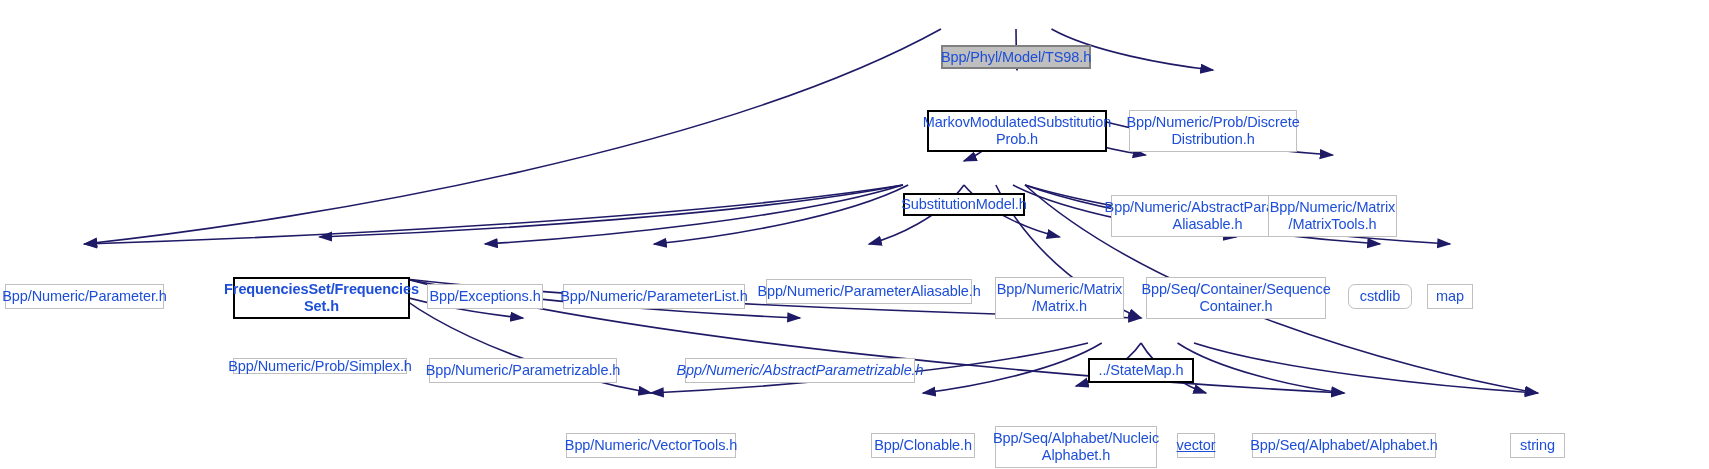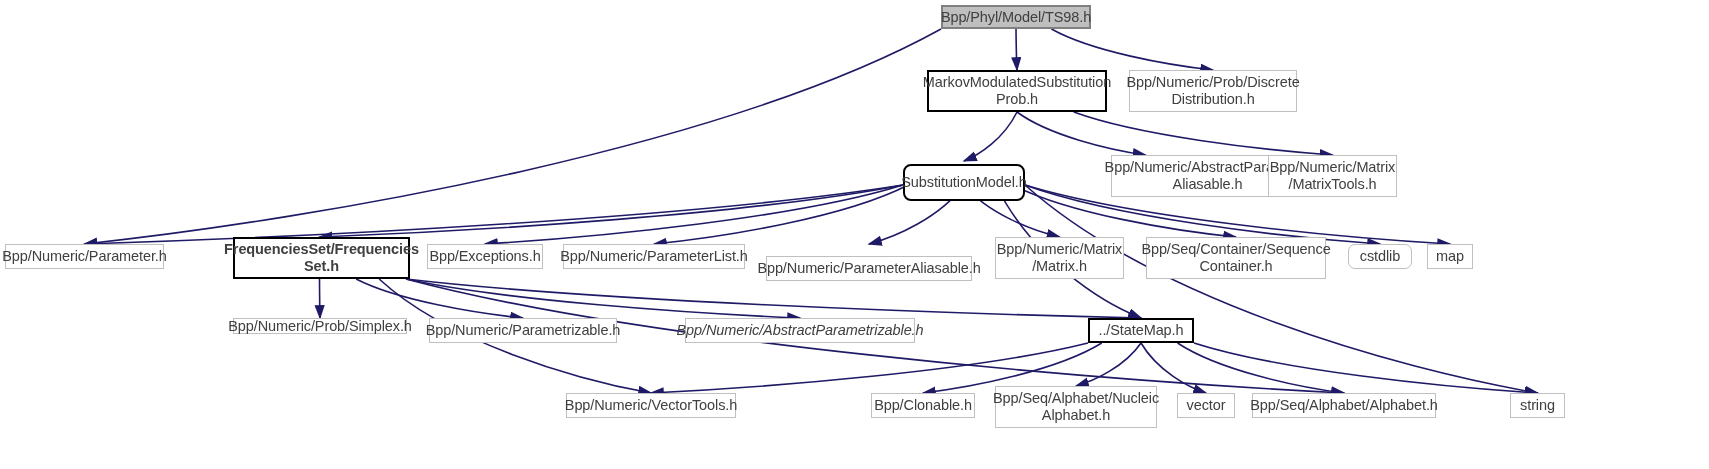--- a/index.html
+++ b/index.html
@@ -27,26 +27,27 @@
   }
   .node {
     position: absolute;
     box-sizing: border-box;
     display: flex;
     align-items: center;
     justify-content: center;
     text-align: center;
     font-size: 14.5px;
     line-height: 17px;
-    color: #404040;
+    color: #1d4ed8;
     background: #ffffff;
     border: 1px solid #c0c0c0;
     letter-spacing: -0.1px;
     white-space: pre-line;
     padding: 0 3px;
+    margin-top: 40px;
   }
   .node.thick {
     border: 2px solid #000000;
   }
   .node.root {
     border: 2px solid #808080;
     background: #bfbfbf;
   }
 </style>
 </head>
@@ -90,42 +91,42 @@
         <path d="M1194,343 C1279.875,370.5 1441.32,387 1537.5,393" marker-end="url(#arr)"></path>
         <path d="M1088,343 C978.75,370.5 773.36,387 651,393" marker-end="url(#arr)"></path>
       </g>
   </svg>
   <div id="nodes">
       <div class="node root" style="left: 941px; top: 5px; width: 150px; height: 24px;">Bpp/Phyl/Model/TS98.h</div>
       <div class="node thick" style="left: 927px; top: 70px; width: 180px; height: 42px;">MarkovModulatedSubstitution
 Prob.h</div>
       <div class="node " style="left: 1129px; top: 70px; width: 168px; height: 42px;">Bpp/Numeric/Prob/Discrete
 Distribution.h</div>
-      <div class="node thick" style="left: 903px; top: 164px; width: 122px; height: 37px; border-radius: 8px;">SubstitutionModel.h</div>
+      <div class="node thick" style="left: 903px; top: 153px; width: 122px; height: 23px;">SubstitutionModel.h</div>
       <div class="node " style="left: 1111px; top: 155px; width: 193px; height: 42px;">Bpp/Numeric/AbstractParameter
 Aliasable.h</div>
       <div class="node " style="left: 1268px; top: 155px; width: 129px; height: 42px;">Bpp/Numeric/Matrix
 /MatrixTools.h</div>
       <div class="node " style="left: 5px; top: 244px; width: 159px; height: 25px;">Bpp/Numeric/Parameter.h</div>
       <div class="node thick" style="left: 233px; top: 237px; width: 177px; height: 42px; font-weight: bold;">FrequenciesSet/Frequencies
 Set.h</div>
       <div class="node " style="left: 427px; top: 244px; width: 116px; height: 25px;">Bpp/Exceptions.h</div>
       <div class="node " style="left: 563px; top: 244px; width: 182px; height: 25px;">Bpp/Numeric/ParameterList.h</div>
-      <div class="node " style="left: 766px; top: 256px; width: 206px; height: 25px;">Bpp/Numeric/ParameterAliasable.h</div>
+      <div class="node " style="left: 766px; top: 239px; width: 206px; height: 25px;">Bpp/Numeric/ParameterAliasable.h</div>
       <div class="node " style="left: 995px; top: 237px; width: 129px; height: 42px;">Bpp/Numeric/Matrix
 /Matrix.h</div>
       <div class="node " style="left: 1146px; top: 237px; width: 180px; height: 42px;">Bpp/Seq/Container/Sequence
 Container.h</div>
       <div class="node " style="left: 1348px; top: 244px; width: 64px; height: 25px; border-radius: 7px;">cstdlib</div>
       <div class="node " style="left: 1427px; top: 244px; width: 46px; height: 25px;">map</div>
       <div class="node " style="left: 233px; top: 318px; width: 174px; height: 16px;">Bpp/Numeric/Prob/Simplex.h</div>
       <div class="node " style="left: 429px; top: 318px; width: 188px; height: 25px;">Bpp/Numeric/Parametrizable.h</div>
       <div class="node " style="left: 685px; top: 318px; width: 230px; height: 25px; font-style: italic;">Bpp/Numeric/AbstractParametrizable.h</div>
       <div class="node thick" style="left: 1088px; top: 318px; width: 106px; height: 25px;">../StateMap.h</div>
       <div class="node " style="left: 566px; top: 393px; width: 170px; height: 25px;">Bpp/Numeric/VectorTools.h</div>
       <div class="node " style="left: 871px; top: 393px; width: 104px; height: 25px;">Bpp/Clonable.h</div>
       <div class="node " style="left: 995px; top: 386px; width: 162px; height: 42px;">Bpp/Seq/Alphabet/Nucleic
 Alphabet.h</div>
-      <div class="node " style="left: 1177px; top: 393px; width: 58px; height: 25px;">vector</div>
+      <div class="node " style="left: 1177px; top: 393px; width: 38px; height: 25px; text-decoration: underline;">vector</div>
       <div class="node " style="left: 1252px; top: 393px; width: 184px; height: 25px;">Bpp/Seq/Alphabet/Alphabet.h</div>
       <div class="node " style="left: 1510px; top: 393px; width: 55px; height: 25px;">string</div>
     </div>
 </div>
 
 </body></html>

